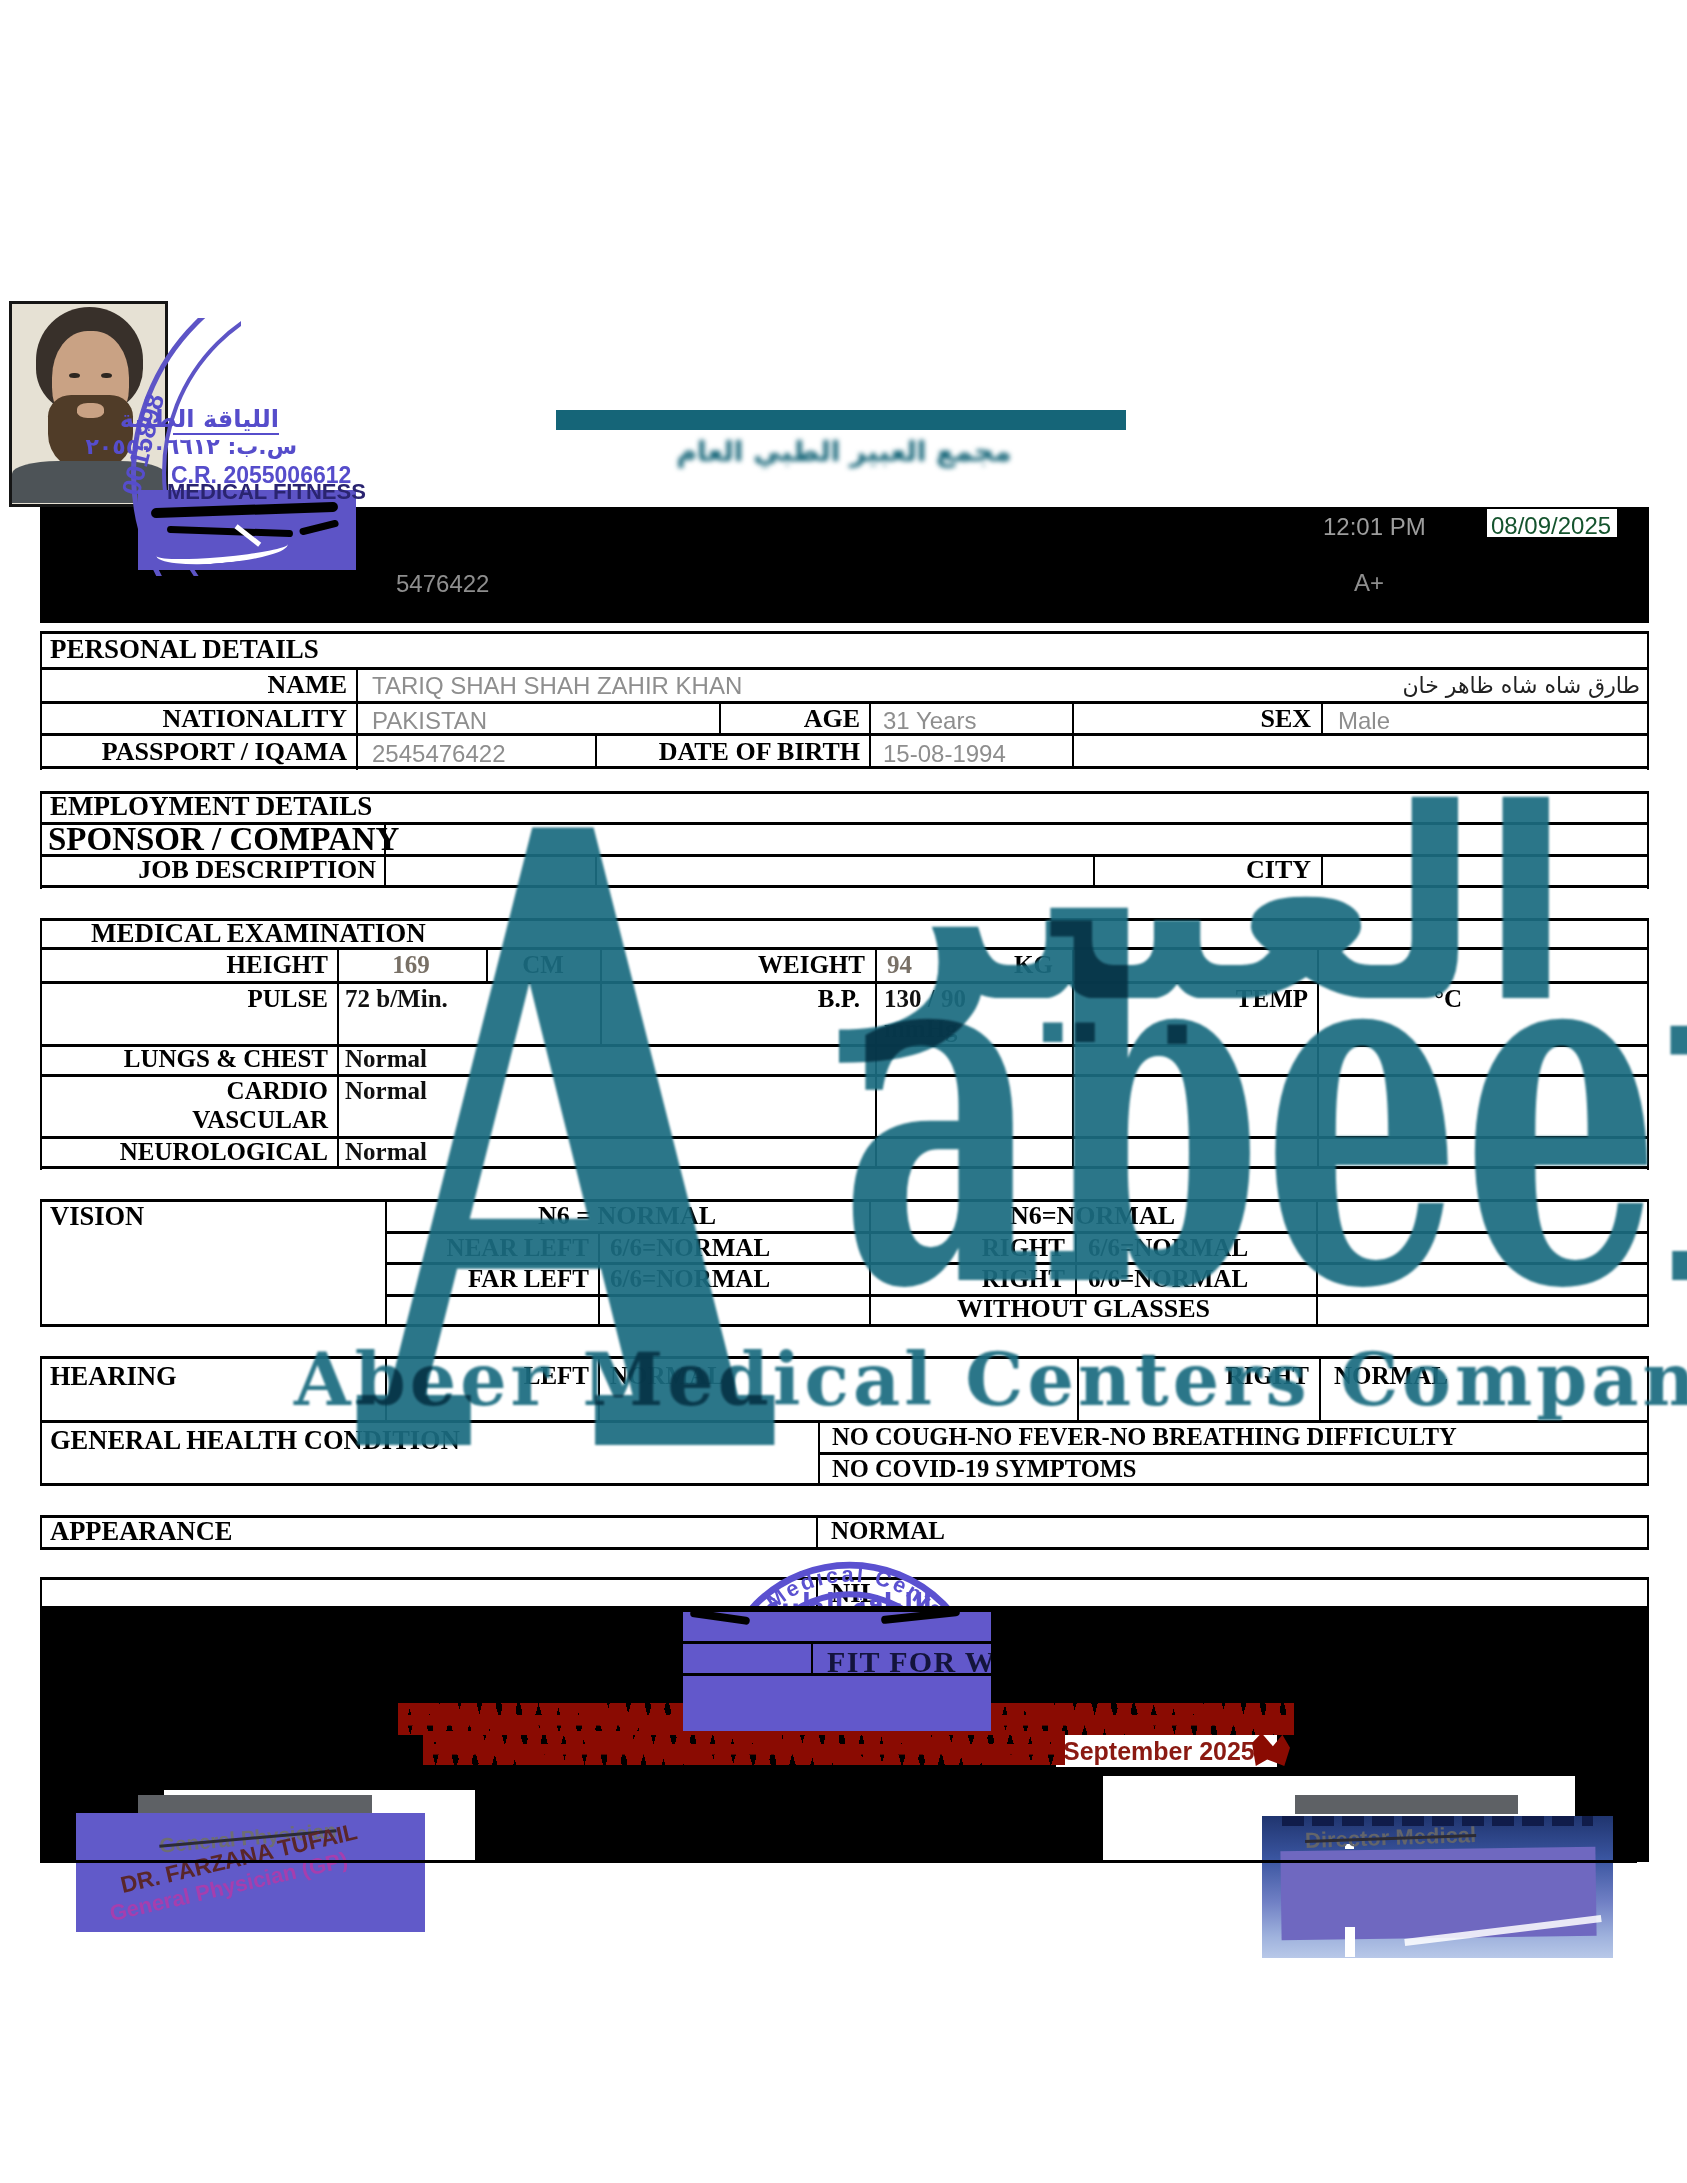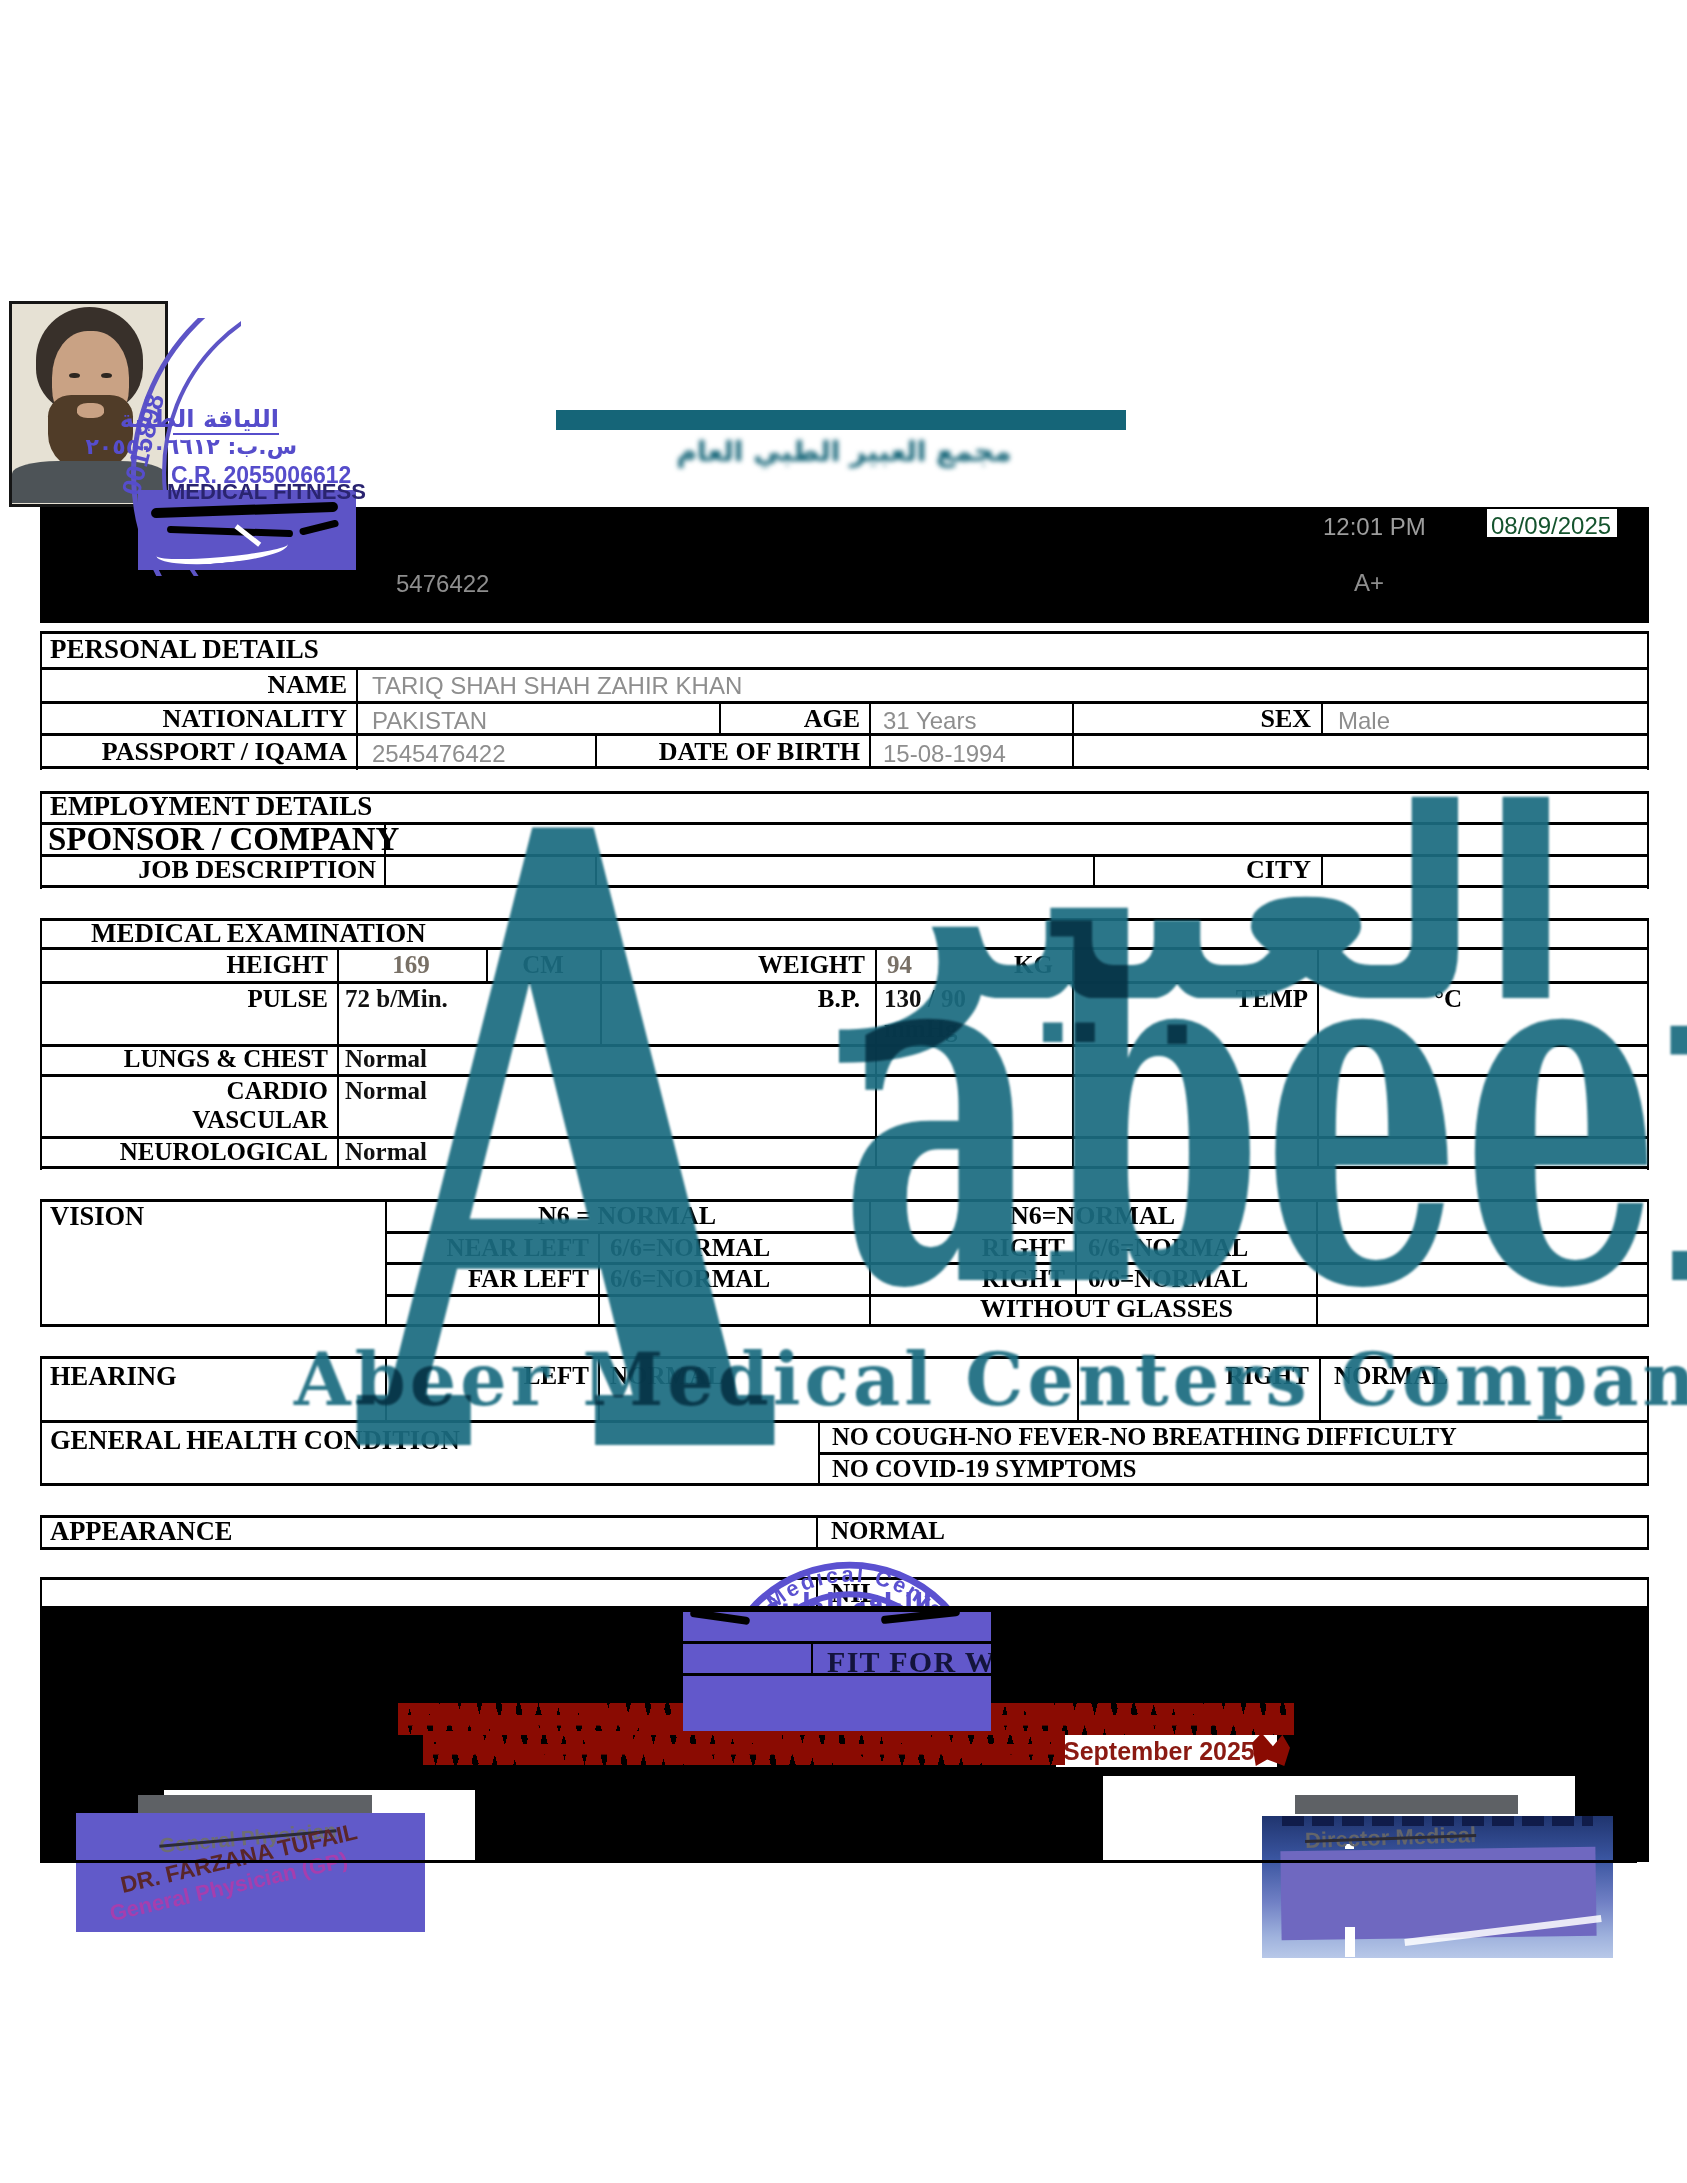--- a/index.html
+++ b/index.html
@@ -88,20 +88,21 @@
   <div class="v" style="left:356px;top:667px;width:2px;height:103px;"></div>
   <div class="v" style="left:595px;top:733px;width:2px;height:36px;"></div>
   <div class="v" style="left:719px;top:701px;width:2px;height:35px;"></div>
   <div class="v" style="left:869px;top:701px;width:2px;height:68px;"></div>
   <div class="v" style="left:1072px;top:701px;width:2px;height:68px;"></div>
   <div class="v" style="left:1321px;top:701px;width:2px;height:35px;"></div>
 
   <div class="lbl" style="left:50px;top:632px;height:34px;line-height:34px;font-size:27px;">PERSONAL DETAILS</div>
   <div class="lbl right" style="left:40px;top:668px;width:307px;height:16px;line-height:33px;font-size:26px;">NAME</div>
   <div class="sval" style="left:372px;top:672px;font-size:24px;">TARIQ SHAH SHAH ZAHIR KHAN</div>
+  <div class="lbl ar right" style="left:1125px;top:671px;width:515px;height:30px;line-height:30px;font-size:22px;font-weight:normal;color:#222;">طارق شاه شاه ظاهر خان</div>
   <div class="lbl right" style="left:40px;top:703px;width:307px;height:32px;line-height:32px;font-size:26px;">NATIONALITY</div>
   <div class="sval" style="left:372px;top:707px;font-size:24px;">PAKISTAN</div>
   <div class="lbl right" style="left:719px;top:703px;width:141px;height:32px;line-height:32px;font-size:26px;">AGE</div>
   <div class="sval" style="left:883px;top:707px;font-size:24px;">31 Years</div>
   <div class="lbl right" style="left:1072px;top:703px;width:239px;height:32px;line-height:32px;font-size:26px;">SEX</div>
   <div class="sval" style="left:1338px;top:707px;font-size:24px;">Male</div>
   <div class="lbl right" style="left:40px;top:736px;width:307px;height:32px;line-height:32px;font-size:26px;">PASSPORT / IQAMA</div>
   <div class="sval" style="left:372px;top:740px;font-size:24px;">2545476422</div>
   <div class="lbl right" style="left:595px;top:736px;width:265px;height:32px;line-height:32px;font-size:26px;">DATE OF BIRTH</div>
   <div class="sval" style="left:883px;top:740px;font-size:24px;">15-08-1994</div>
@@ -177,21 +178,21 @@
   <div class="lbl center" style="left:385px;top:1201px;width:484px;height:30px;line-height:30px;font-size:26px;">N6 = NORMAL</div>
   <div class="lbl center" style="left:869px;top:1201px;width:447px;height:30px;line-height:30px;font-size:26px;">N6=NORMAL</div>
   <div class="lbl right" style="left:385px;top:1233px;width:204px;height:29px;line-height:29px;font-size:25px;">NEAR LEFT</div>
   <div class="lbl" style="left:610px;top:1233px;height:29px;line-height:29px;font-size:25px;">6/6=NORMAL</div>
   <div class="lbl right" style="left:869px;top:1233px;width:196px;height:29px;line-height:29px;font-size:25px;">RIGHT</div>
   <div class="lbl" style="left:1088px;top:1233px;height:29px;line-height:29px;font-size:25px;">6/6=NORMAL</div>
   <div class="lbl right" style="left:385px;top:1264px;width:204px;height:29px;line-height:29px;font-size:25px;">FAR LEFT</div>
   <div class="lbl" style="left:610px;top:1264px;height:29px;line-height:29px;font-size:25px;">6/6=NORMAL</div>
   <div class="lbl right" style="left:869px;top:1264px;width:196px;height:29px;line-height:29px;font-size:25px;">RIGHT</div>
   <div class="lbl" style="left:1088px;top:1264px;height:29px;line-height:29px;font-size:25px;">6/6=NORMAL</div>
-  <div class="lbl center" style="left:883px;top:1295px;width:447px;height:28.4px;line-height:28.4px;font-size:26px;">WITHOUT GLASSES</div>
+  <div class="lbl center" style="left:860px;top:1295px;width:447px;height:28.4px;line-height:28.4px;font-size:26px;">WITHOUT GLASSES</div>
 
   <div class="h" style="left:40px;top:1356px;width:1609px;height:3.3px;"></div>
   <div class="h" style="left:40px;top:1420px;width:1609px;height:3.3px;"></div>
   <div class="v" style="left:40px;top:1356px;width:2px;height:64px;"></div>
   <div class="v" style="left:1647px;top:1356px;width:2px;height:64px;"></div>
   <div class="v" style="left:385px;top:1356px;width:2px;height:64px;"></div>
   <div class="v" style="left:598px;top:1356px;width:2px;height:64px;"></div>
   <div class="v" style="left:1077px;top:1356px;width:2px;height:64px;"></div>
   <div class="v" style="left:1319px;top:1356px;width:2px;height:64px;"></div>
 

